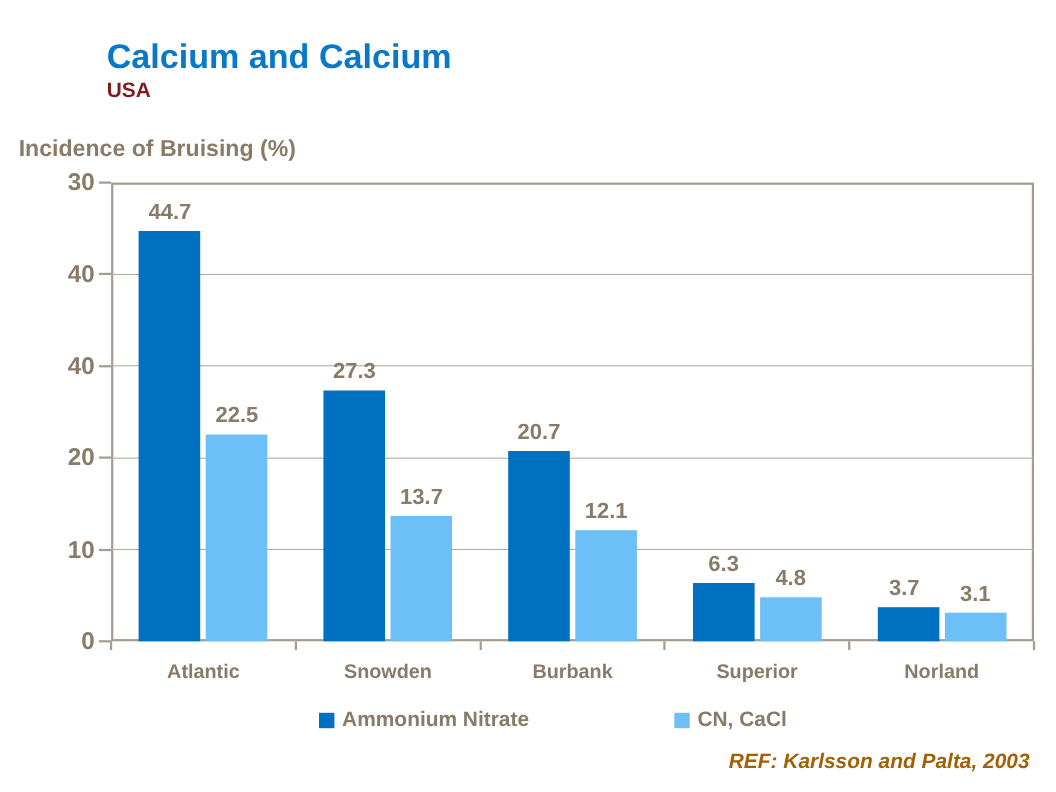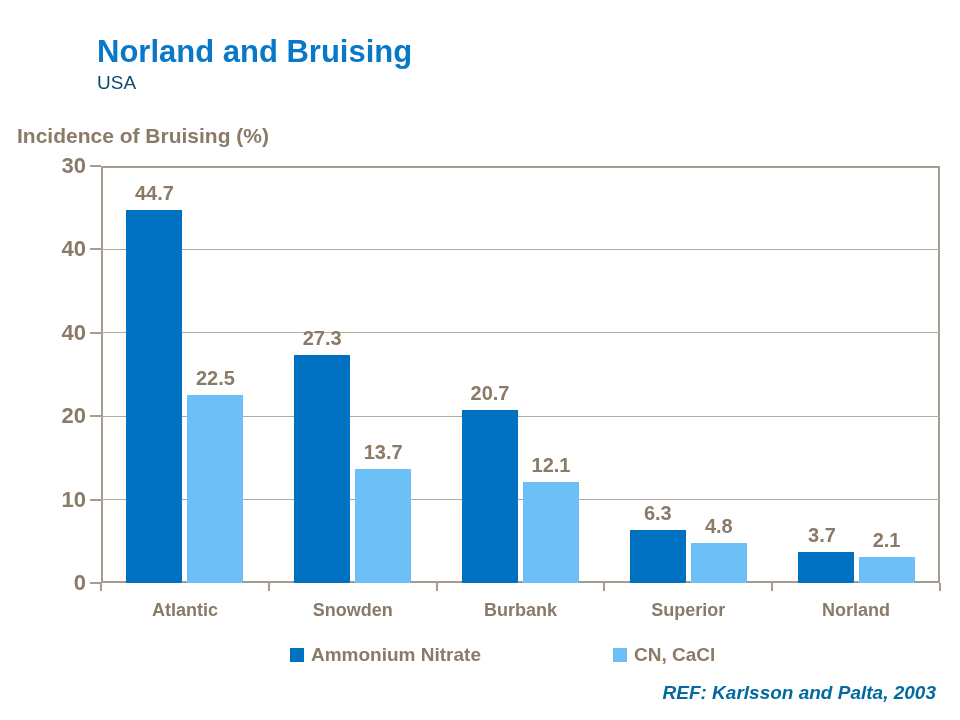--- a/index.html
+++ b/index.html
@@ -13,21 +13,21 @@
     background: #ffffff;
     overflow: hidden;
   }
   
   .header { position: absolute; left: 97px; top: 34px; }
   .title {
     font-size: 31px; font-weight: bold; color: #0878C8;
     letter-spacing: 0px; margin: 0; line-height: 36px;
   }
   .subtitle {
-    font-size: 19px; font-weight: normal; color: #0c4a6e;
+    font-size: 19px; font-weight: bold; color: #7f1d1d;
     margin: 2px 0 0 0; line-height: 22px;
   }
   
   .axis-title {
     position: absolute; left: 17px; top: 124px;
     font-size: 21px; font-weight: bold; color: #8A7A68;
   }
   
   .plot-frame {
     position: absolute;
@@ -69,31 +69,31 @@
   }
   .legend-swatch {
     width: 14px; height: 14px; margin-right: 7px; flex: 0 0 auto;
   }
   .legend-label {
     font-size: 19px; font-weight: bold; color: #8A7A68; white-space: nowrap;
   }
   
   .ref-note {
     position: absolute; right: 24px; top: 682px;
-    font-size: 19px; font-weight: bold; font-style: italic; color: #0369a1;
+    font-size: 19px; font-weight: bold; font-style: italic; color: #a16207;
     text-align: center;
   }
 </style>
 </head>
 <body>
 
 <div id="slide">
 
   <div class="header">
-    <div class="title">Norland and Bruising</div>
+    <div class="title">Calcium and Calcium</div>
     <div class="subtitle">USA</div>
   </div>
 
   <div class="axis-title">Incidence of Bruising (%)</div>
 
   <div class="plot-frame"></div>
 
   <div id="chart-layer">
       <div class="ytick-mark" style="left: 90px; top: 582px;"></div>
       <div class="ytick-label" style="left: 20px; top: 570px;">0</div>
@@ -129,21 +129,21 @@
       <div class="bar-label" style="left: 777px; top: 523.142px;">3.7</div>
       <div class="bar" style="left: 187.4px; top: 395.35px; width: 56px; height: 187.65px; background: rgb(109, 192, 247);"></div>
       <div class="bar-label" style="left: 170.4px; top: 366.35px;">22.5</div>
       <div class="bar" style="left: 355.2px; top: 468.742px; width: 56px; height: 114.258px; background: rgb(109, 192, 247);"></div>
       <div class="bar-label" style="left: 338.2px; top: 439.742px;">13.7</div>
       <div class="bar" style="left: 523px; top: 482.086px; width: 56px; height: 100.914px; background: rgb(109, 192, 247);"></div>
       <div class="bar-label" style="left: 506px; top: 453.086px;">12.1</div>
       <div class="bar" style="left: 690.8px; top: 542.968px; width: 56px; height: 40.032px; background: rgb(109, 192, 247);"></div>
       <div class="bar-label" style="left: 673.8px; top: 513.968px;">4.8</div>
       <div class="bar" style="left: 858.6px; top: 557.146px; width: 56px; height: 25.854px; background: rgb(109, 192, 247);"></div>
-      <div class="bar-label" style="left: 841.6px; top: 528.146px;">2.1</div>
+      <div class="bar-label" style="left: 841.6px; top: 528.146px;">3.1</div>
       <div class="cat-label" style="left: 101px; width: 167.8px;">Atlantic</div>
       <div class="cat-label" style="left: 268.8px; width: 167.8px;">Snowden</div>
       <div class="cat-label" style="left: 436.6px; width: 167.8px;">Burbank</div>
       <div class="cat-label" style="left: 604.4px; width: 167.8px;">Superior</div>
       <div class="cat-label" style="left: 772.2px; width: 167.8px;">Norland</div>
     </div>
 
   <div class="legend-item" style="left:253px;margin-left:37px;">
     <span class="legend-swatch" style="background: rgb(0, 112, 192);"></span>
     <span class="legend-label">Ammonium Nitrate</span>

